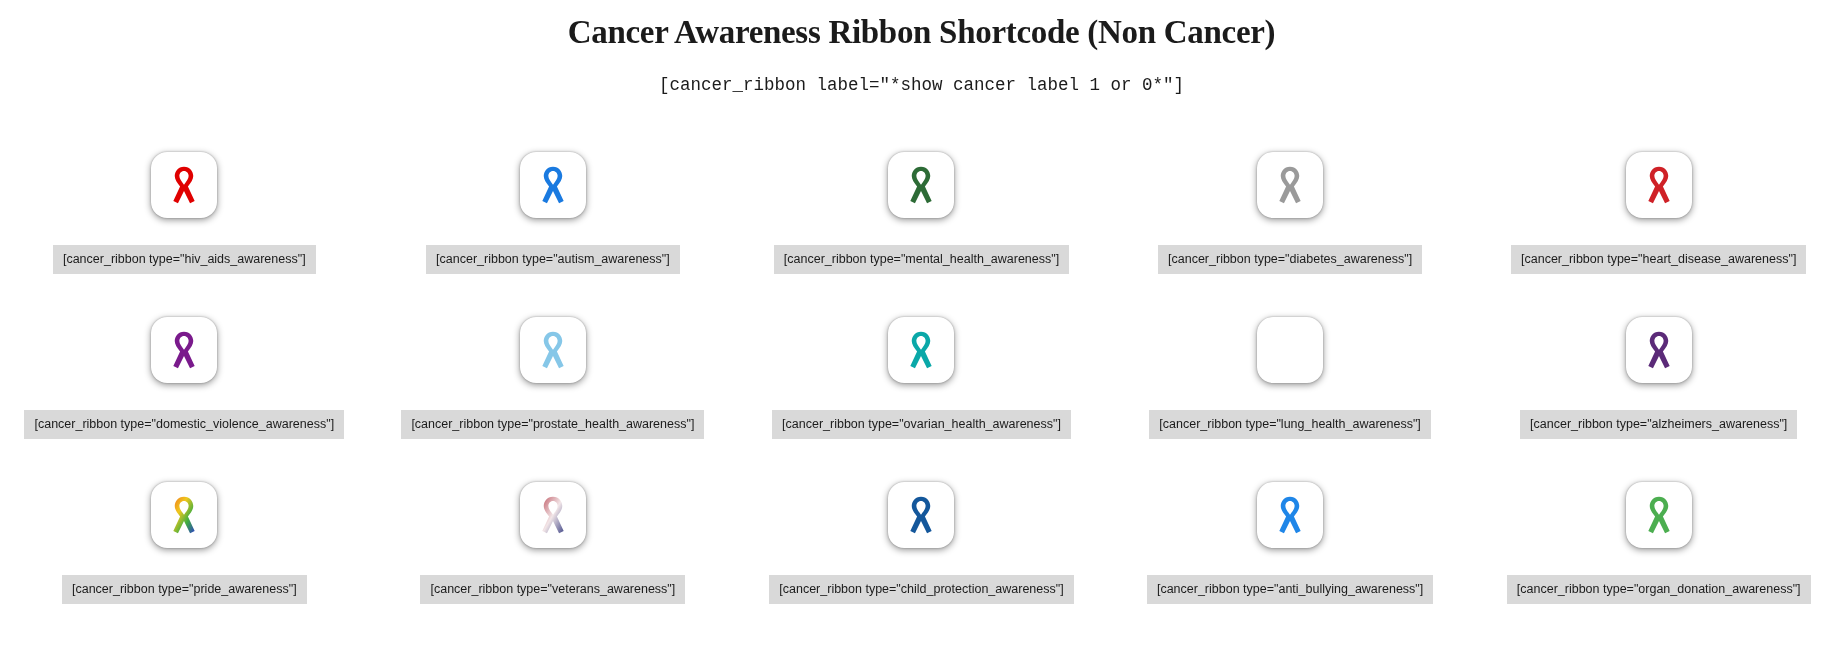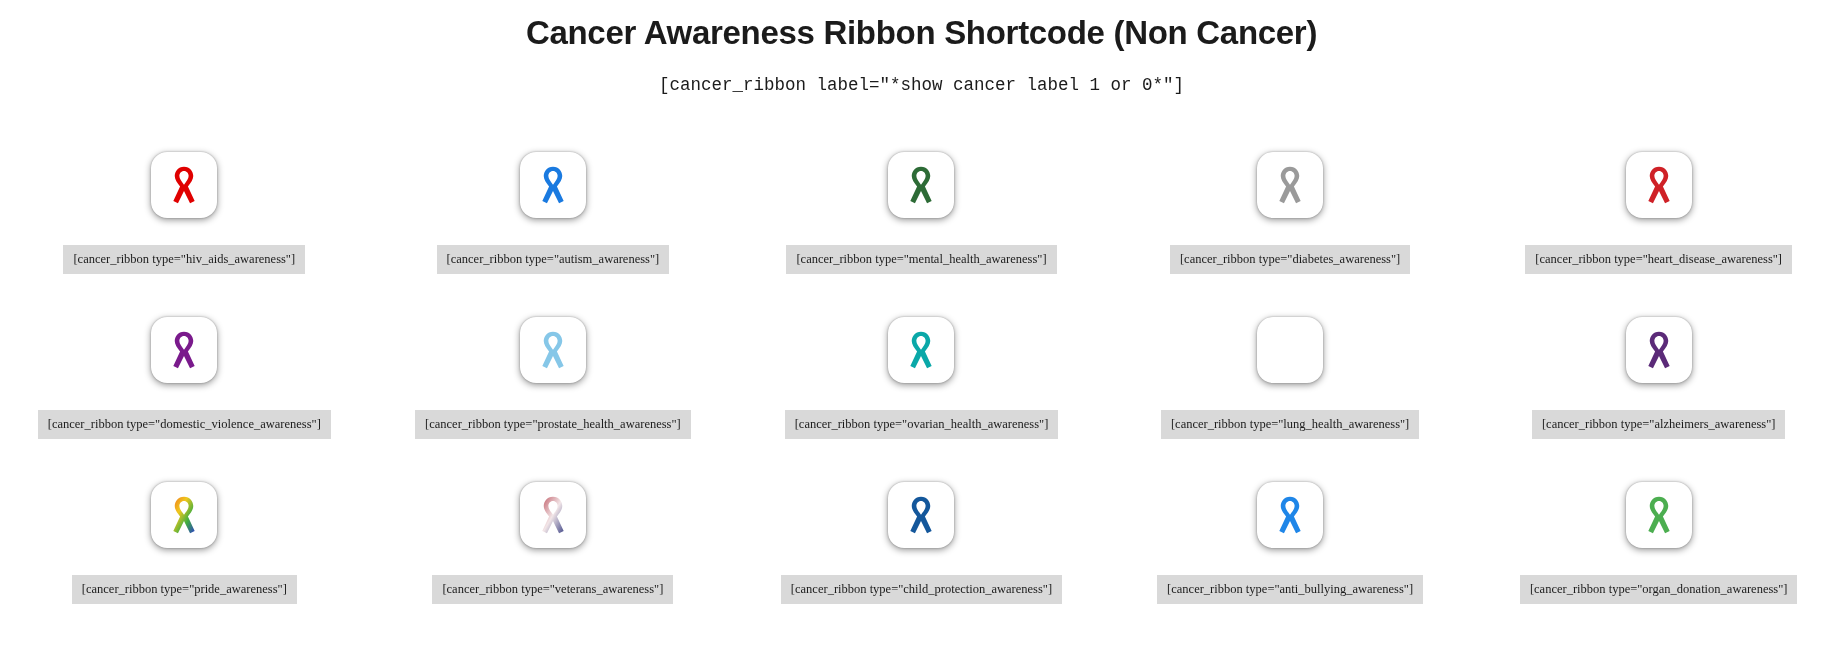--- a/index.html
+++ b/index.html
@@ -17,21 +17,21 @@
 
   .page {
     width: 1843px;
     height: 660px;
     position: relative;
     box-sizing: border-box;
   }
 
   .page-title {
     text-align: center;
-    font-family: Liberation Sans, sans-serif;
+    font-family: Liberation Serif, serif;
     font-weight: bold;
     font-size: 33px;
     color: #1b1b1b;
     letter-spacing: -0.3px;
     margin: 0;
     padding-top: 12px;
     line-height: 1.25;
   }
 
   .subtitle-code {
@@ -78,21 +78,21 @@
   .tile svg {
     display: block;
     width: 36px;
     height: 42px;
   }
 
   .code-label {
     margin-top: 27px;
     background: #d9d9d9;
     color: #1b1b1b;
-    font-family: Liberation Serif, serif;
+    font-family: Liberation Sans, sans-serif;
     font-size: 12.5px;
     line-height: 1;
     padding: 8px 10px;
     white-space: pre;
     border-radius: 0px;
   }
 </style>
 </head>
 <body>
 

